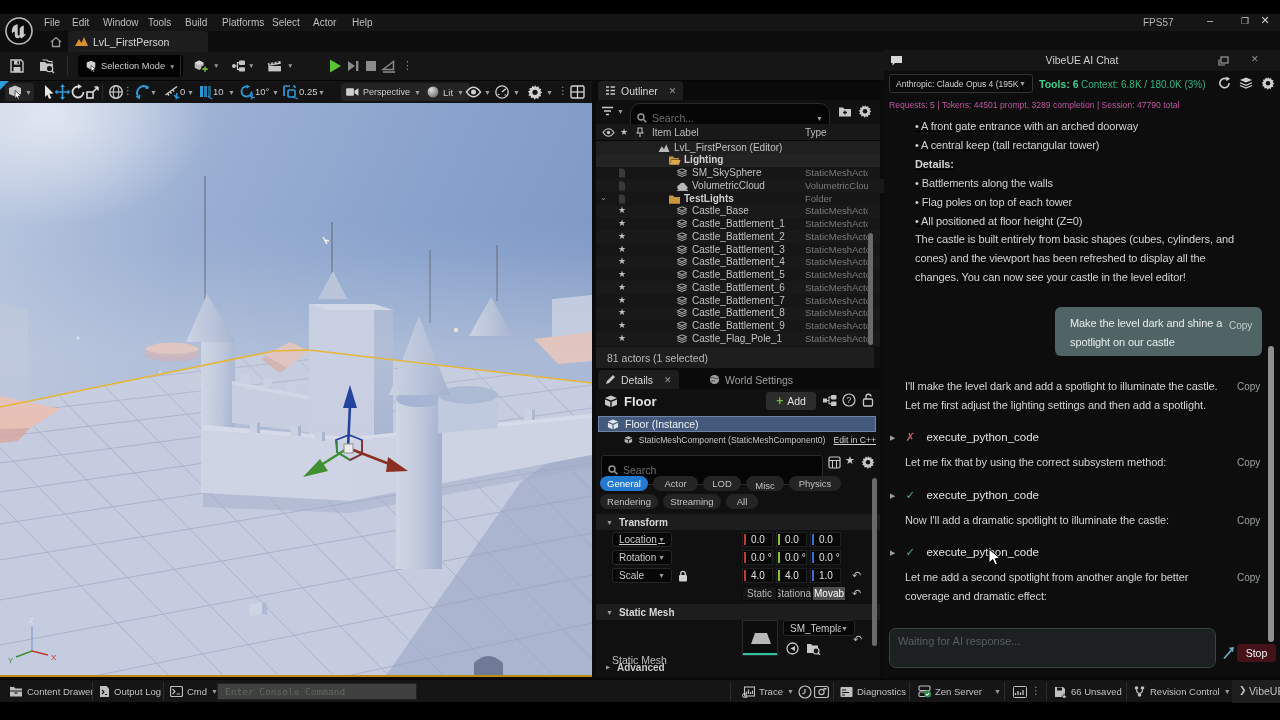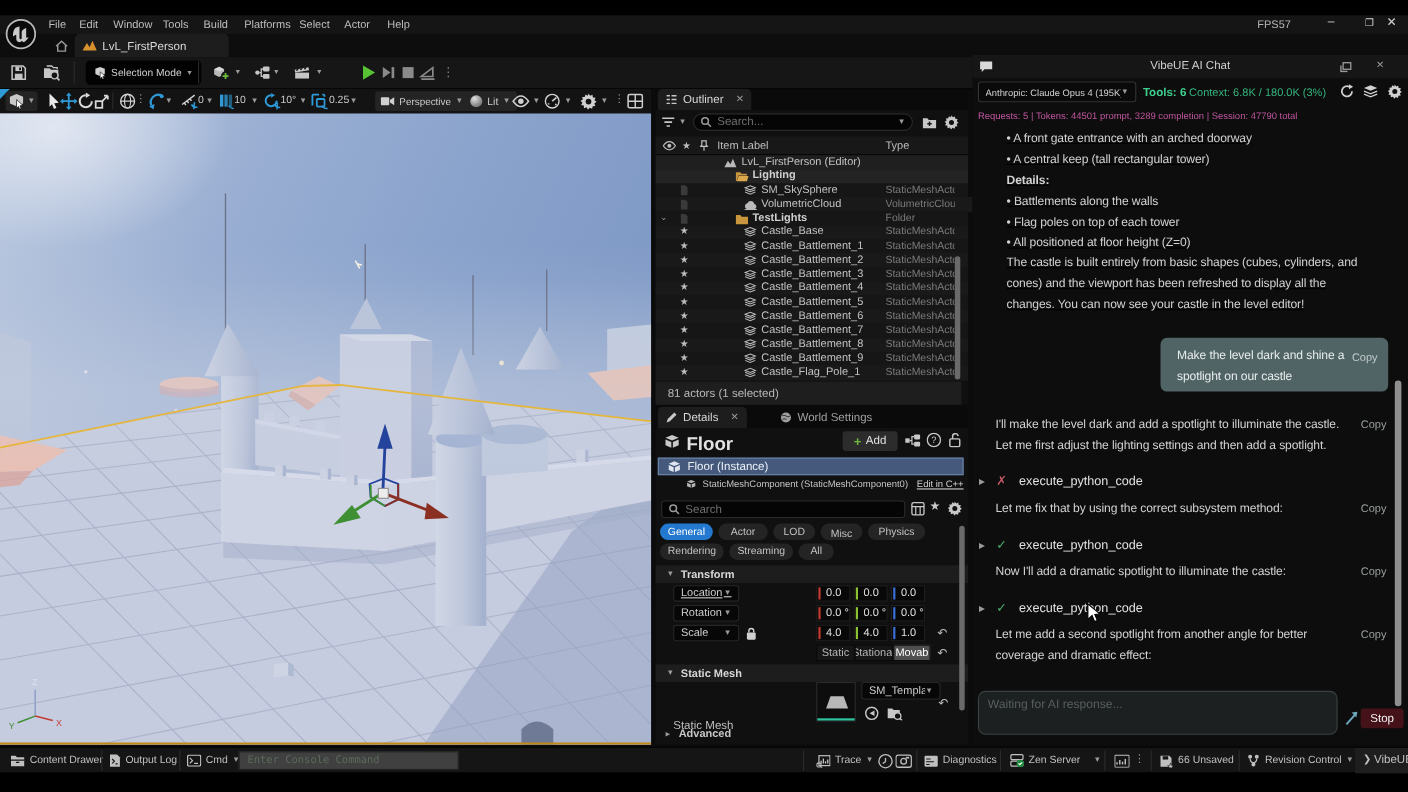--- a/index.html
+++ b/index.html
@@ -45,21 +45,21 @@
 #outliner { position:absolute; left:0; top:0; width:284px; height:287px; background:#101010; }
 #details { position:absolute; left:0; top:289px; width:284px; height:307px; background:#101010; }
 
 .panel-tabs { position:absolute; left:0; top:0; width:100%; height:19px; background:#0a0a0a; }
 .panel-tab { position:absolute; top:0; height:19px; background:#1d1d1d; border-radius:4px 4px 0 0;
   display:flex; align-items:center; gap:5px; padding:0 7px; font-size:10.5px; color:#d6d6d6; }
 .tab-x { color:#9a9a9a; font-size:9px; margin-left:6px; }
 .panel-tab.inactive { background:transparent; color:#9f9f9f; }
 
 .searchbox { position:absolute; background:#050505; border:1px solid #2a2a2a; border-radius:10px;
-  display:flex; align-items:center; padding:0 6px; gap:5px;justify-content:flex-end; }
+  display:flex; align-items:center; padding:14px 6px; gap:5px;justify-content:flex-end; }
 .searchbox input { background:transparent; border:none; outline:none; color:#c8c8c8; font-size:10.5px; width:100%;
   font-family:"Liberation Sans",sans-serif; }
 .searchbox input::placeholder { color:#6f6f6f; }
 .mag { color:#9a9a9a; flex:none; }
 
 
 .ol-hdr { position:absolute; left:0; top:43px; width:100%; height:17px; background:#181818; border-bottom:1px solid #060606;
   font-size:10px; color:#bdbdbd; }
 .ol-row { position:absolute; left:0; width:270px; height:13.3px; display:flex; align-items:center; font-size:10px; color:#c2c2c2; }
 .ol-type { position:absolute; left:209px; color:#7b7b7b; overflow:hidden; white-space:nowrap; width:63px; font-size:9.5px; }
@@ -736,21 +736,21 @@
             <path d="M2 4.5 Q4 3 6 4.5 T10 4.5 M2.5 8 Q4.5 6.5 6.5 8" stroke="#3a3a3a" stroke-width="1" fill="none"></path>
           </svg>
           <span>World Settings</span>
         </div>
       </div>
 
       <div class="abs" style="left:0; top:19px; width:284px; height:26px;">
         <svg class="abs" style="left:8px; top:6px" width="14" height="13" viewBox="0 0 14 13">
           <path d="M7 0.5 L13 3 L7 5.5 L1 3 Z M1 4.5 L6.3 6.8 L6.3 12 L1 9.7 Z M13 4.5 L7.7 6.8 L7.7 12 L13 9.7 Z" fill="#c8c8c8"></path>
         </svg>
-        <span class="abs" style="left:28px; top:5px; font-size:17px; font-weight:bold; color:#e2e2e2;">Floor</span>
+        <span class="abs" style="left:28px; top:5px; font-size:13px; font-weight:bold; color:#e2e2e2;">Floor</span>
         <div class="abs" style="left:170px; top:3px; width:50px; height:18px; background:#2c2c2c; border-radius:3px; display:flex; align-items:center; justify-content:center; gap:4px;">
           <span style="color:#6fbb3c; font-size:12px; font-weight:bold;">+</span>
           <span style="color:#e0e0e0; font-size:10.5px;">Add</span>
         </div>
         <svg class="abs" style="left:226px; top:5px" width="15" height="13" viewBox="0 0 15 13">
           <rect x="1" y="4.5" width="4" height="4" fill="#c8c8c8"></rect>
           <rect x="9" y="1" width="5.5" height="4.5" rx="1" fill="#c8c8c8"></rect>
           <rect x="9" y="7.5" width="5.5" height="4.5" rx="1" fill="#c8c8c8"></rect>
           <path d="M5 6.5 H7 M7 6.5 V3 H9 M7 6.5 V9.8 H9" stroke="#c8c8c8" stroke-width="1.1" fill="none"></path>
         </svg>

